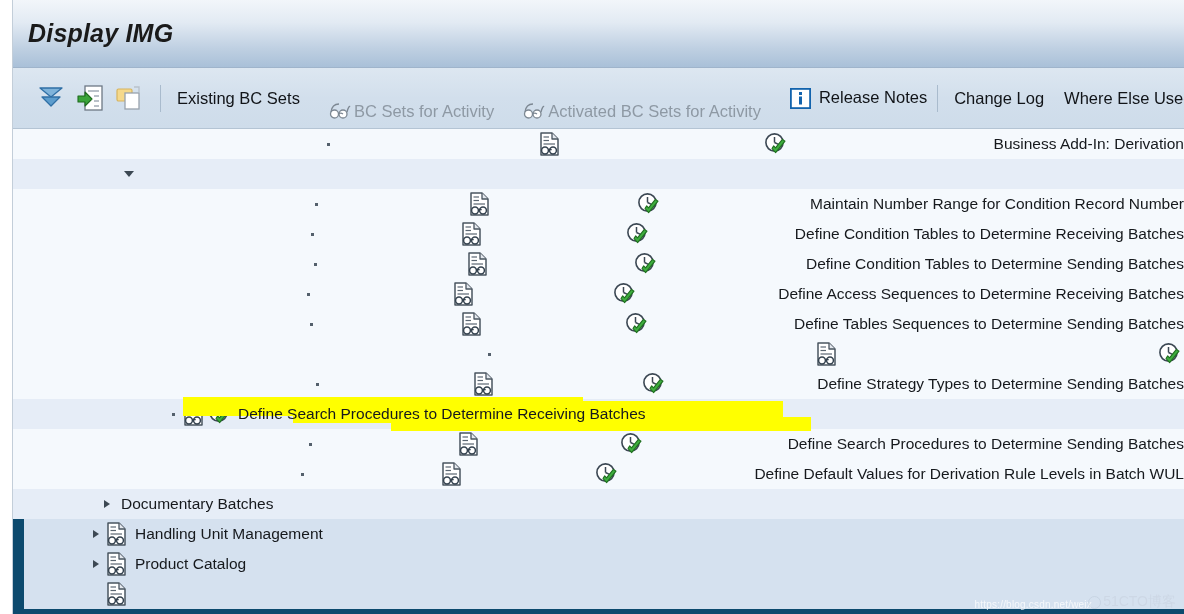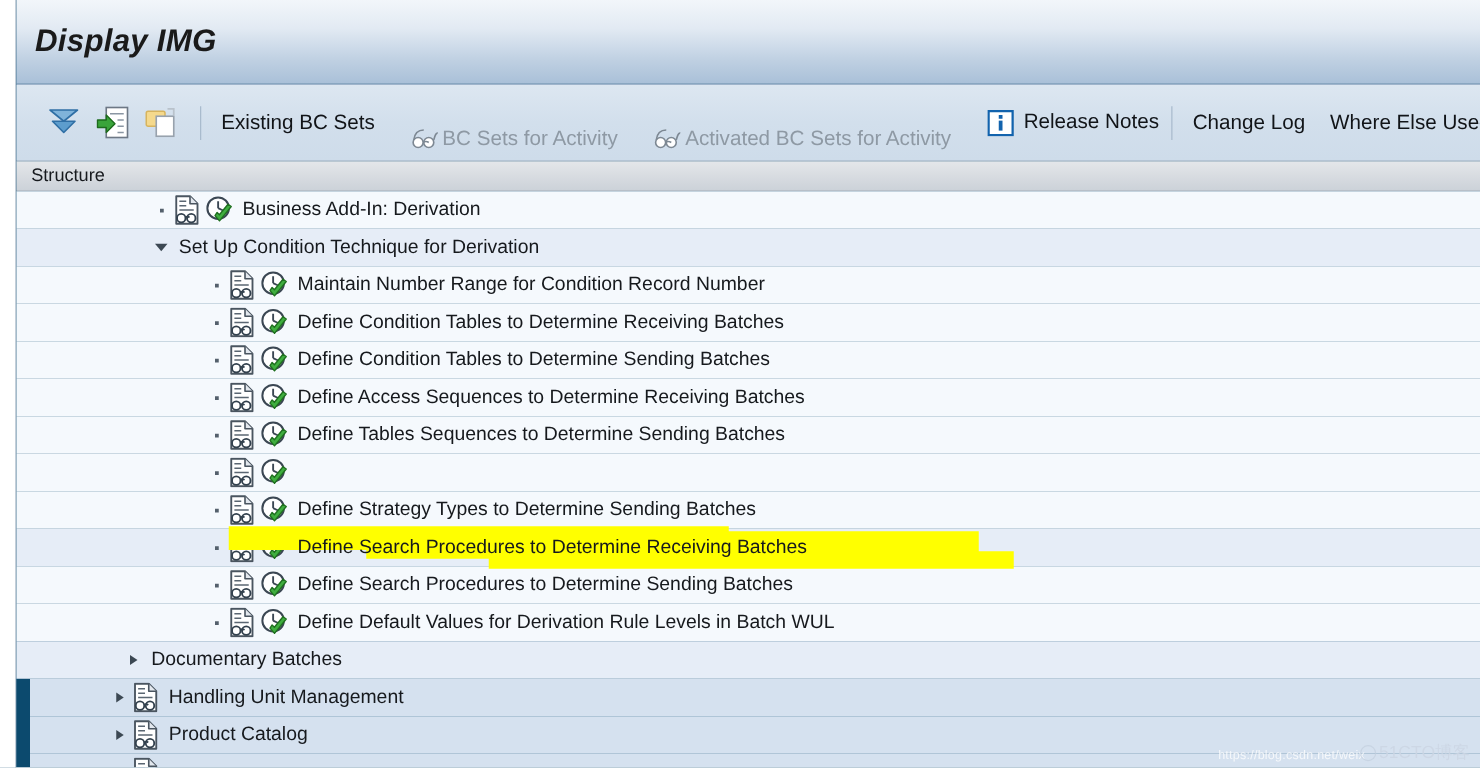--- a/index.html
+++ b/index.html
@@ -90,21 +90,21 @@
   }
 
   
   .tree { position: relative; width: 100%; }
   .row {
     height: 30px;
     display: flex; align-items: center;
     position: relative;
     white-space: nowrap;
   }
-  .row.band-a { background: #f5f9fd; }
+  .row.band-a { background: #f5f9fd; justify-content: space-between; }
   .row.band-b { background: #e6edf7; }
   .row.band-c { background: #d5e1ef; margin-left: 11px; }
 
   .twisty {
     width: 20px; height: 30px;
     display: inline-flex; align-items: center; justify-content: center;
     flex: none;
   }
   .dot {
     width: 3px; height: 3px;
@@ -263,23 +263,20 @@
     <div class="tb-btn">
       <span>Change Log</span>
     </div>
     <div class="tb-gap-sm"></div>
 
     <div class="tb-btn">
       <span>Where Else Used</span>
     </div>
   </div>
 
-  <div class="structure-head">
-    <span>Structure</span>
-  </div>
 
   <div class="tree" id="tree">
         <div class="row band-a">
           <div class="spacer" style="width: 106px;"></div>
           <div class="twisty">
             <span class="dot"></span>
           </div>
           <div class="icon-slot">
             <svg width="22" height="24" viewBox="0 0 22 24">
               <path d="M2 1 h11 l6 6 v16 h-17 z" fill="#ffffff" stroke="#4a5560" stroke-width="1.5" stroke-linejoin="round"></path>
@@ -300,21 +297,20 @@
               <path d="M8 16.5 l3.6 4.2 L21 9.2 l-2.6 -1.8 -6.9 8.4 -1.8 -1.9 z" fill="#3fae3f" stroke="#1f6f1f" stroke-width="1.1" stroke-linejoin="round"></path>
             </svg>
           </div>
           <span class="label">Business Add-In:  Derivation</span>
         </div>
         <div class="row band-b">
           <div class="spacer" style="width: 106px;"></div>
           <div class="twisty">
             <span class="arrow-down"></span>
           </div>
-          <span class="label">Set Up Condition Technique for Derivation</span>
         </div>
         <div class="row band-a">
           <div class="spacer" style="width: 150px;"></div>
           <div class="twisty">
             <span class="dot"></span>
           </div>
           <div class="icon-slot">
             <svg width="22" height="24" viewBox="0 0 22 24">
               <path d="M2 1 h11 l6 6 v16 h-17 z" fill="#ffffff" stroke="#4a5560" stroke-width="1.5" stroke-linejoin="round"></path>
               <path d="M13 1 v6 h6" fill="#e3e8ee" stroke="#4a5560" stroke-width="1.3" stroke-linejoin="round"></path>

